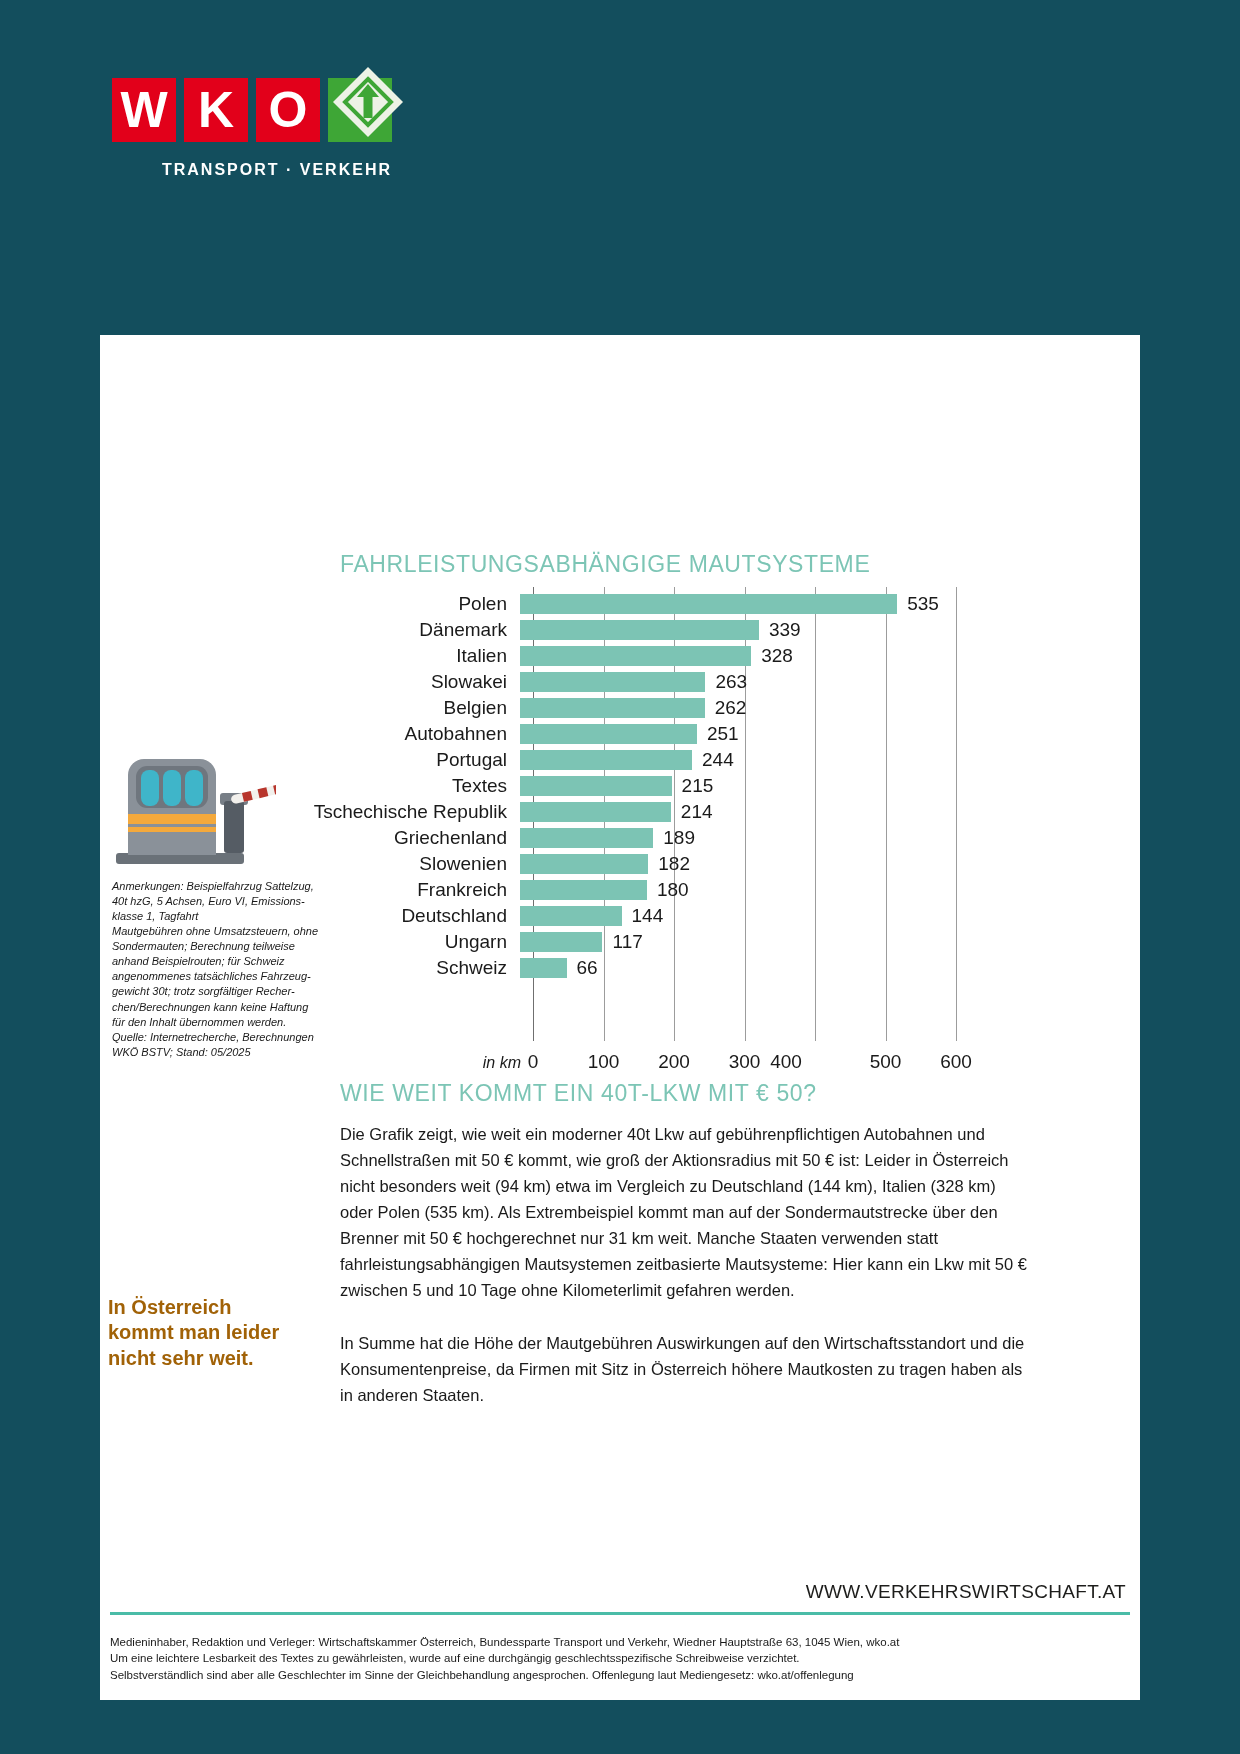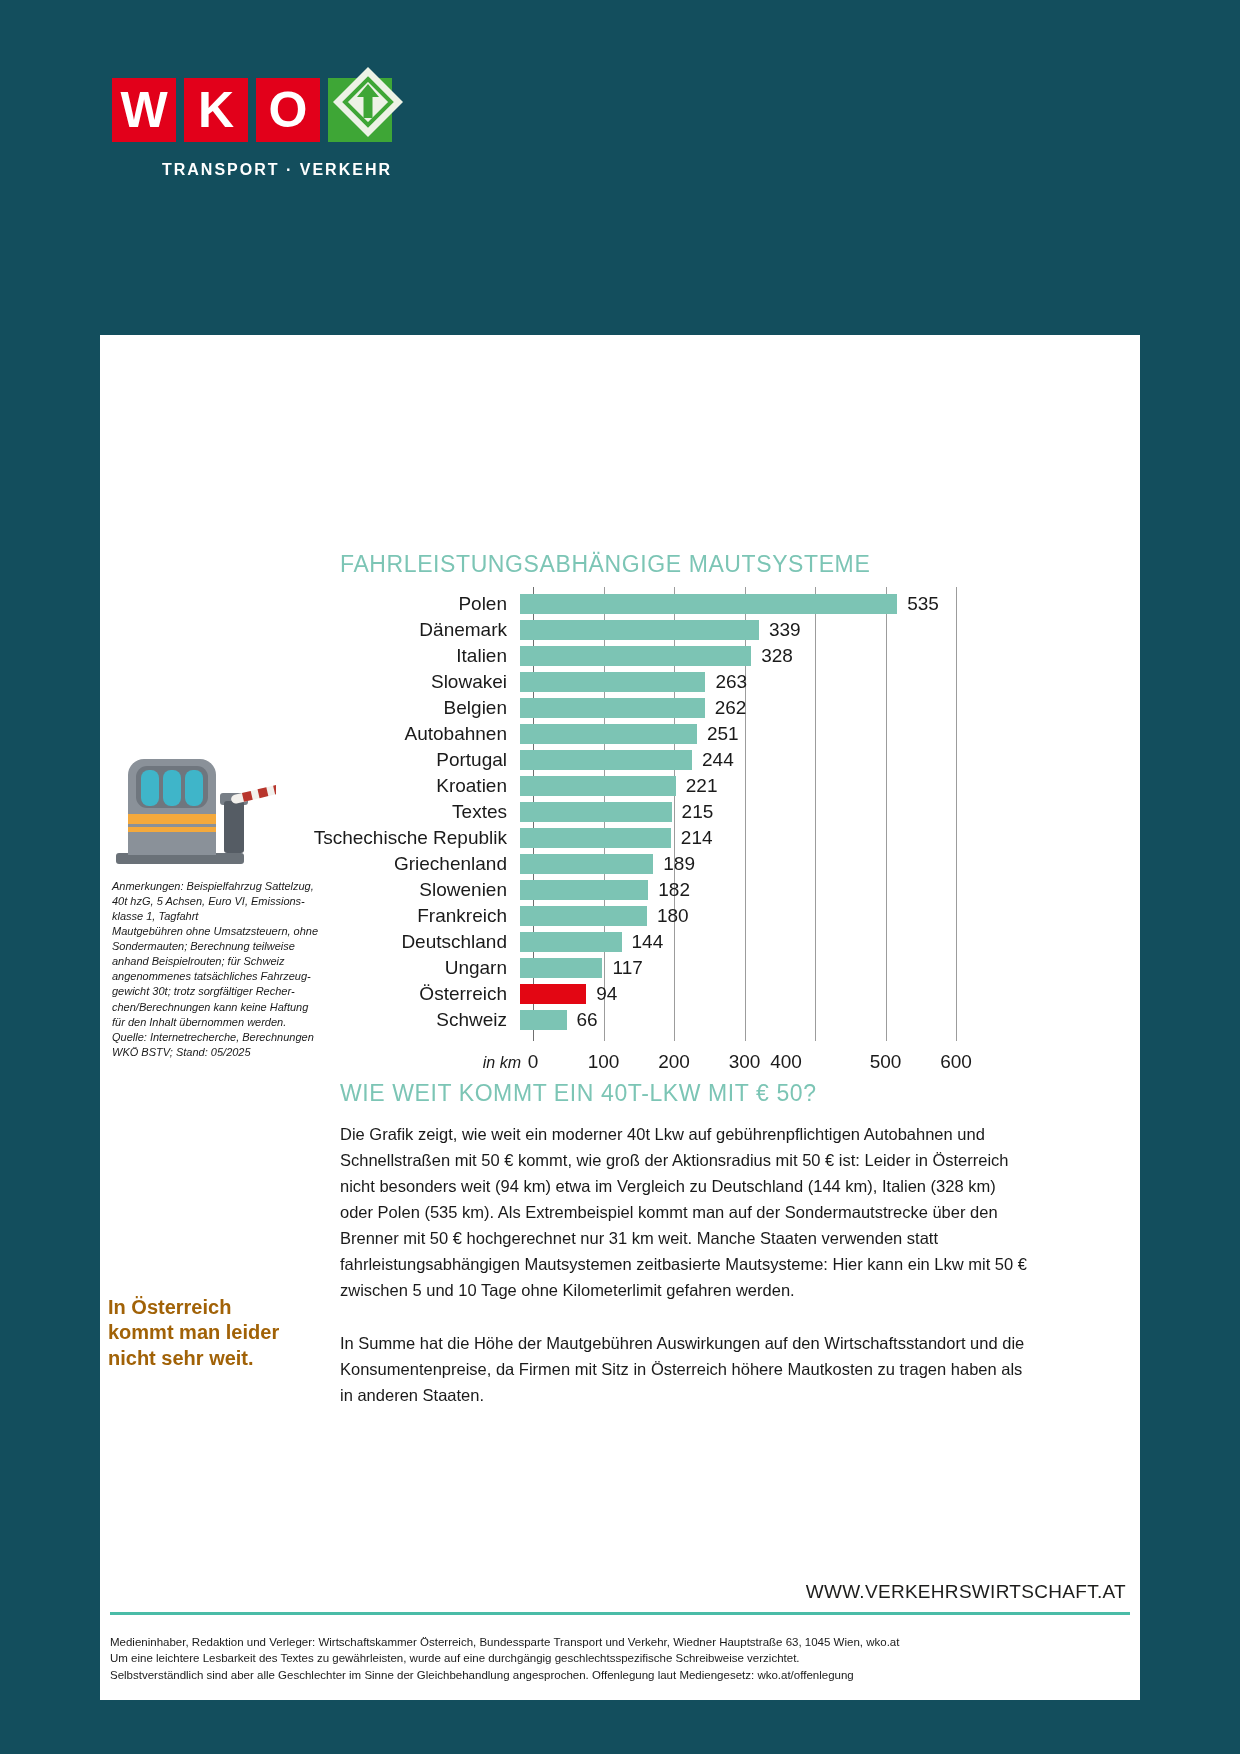--- a/index.html
+++ b/index.html
@@ -127,25 +127,20 @@
           <div class="row-label">Autobahnen</div>
           <div class="row-bar" style="width: 176.95px; background: rgb(124, 196, 180);"></div>
           <div class="row-value">251</div>
         </div>
         <div class="chart-row">
           <div class="row-label">Portugal</div>
           <div class="row-bar" style="width: 172.02px; background: rgb(124, 196, 180);"></div>
           <div class="row-value">244</div>
         </div>
         <div class="chart-row">
-          <div class="row-label">Kroatien</div>
-          <div class="row-bar" style="width: 155.8px; background: rgb(124, 196, 180);"></div>
-          <div class="row-value">221</div>
-        </div>
-        <div class="chart-row">
           <div class="row-label">Textes</div>
           <div class="row-bar" style="width: 151.57px; background: rgb(124, 196, 180);"></div>
           <div class="row-value">215</div>
         </div>
         <div class="chart-row">
           <div class="row-label">Tschechische Republik</div>
           <div class="row-bar" style="width: 150.87px; background: rgb(124, 196, 180);"></div>
           <div class="row-value">214</div>
         </div>
         <div class="chart-row">
@@ -165,25 +160,20 @@
         </div>
         <div class="chart-row">
           <div class="row-label">Deutschland</div>
           <div class="row-bar" style="width: 101.52px; background: rgb(124, 196, 180);"></div>
           <div class="row-value">144</div>
         </div>
         <div class="chart-row">
           <div class="row-label">Ungarn</div>
           <div class="row-bar" style="width: 82.48px; background: rgb(124, 196, 180);"></div>
           <div class="row-value">117</div>
-        </div>
-        <div class="chart-row">
-          <div class="row-label">Österreich</div>
-          <div class="row-bar" style="width: 66.27px; background: rgb(227, 6, 19);"></div>
-          <div class="row-value">94</div>
         </div>
         <div class="chart-row">
           <div class="row-label">Schweiz</div>
           <div class="row-bar" style="width: 46.53px; background: rgb(124, 196, 180);"></div>
           <div class="row-value">66</div>
         </div>
       </div>
     <div class="chart-axis">
       <span class="axis-unit">in km</span>
     <span class="axis-tick" style="left: 433px;">0</span>

